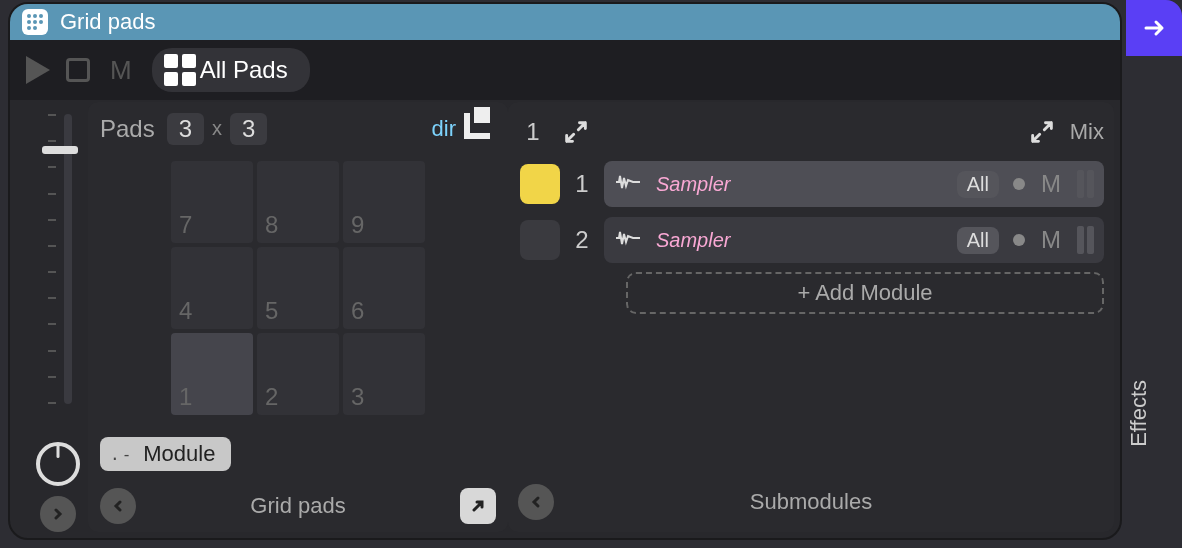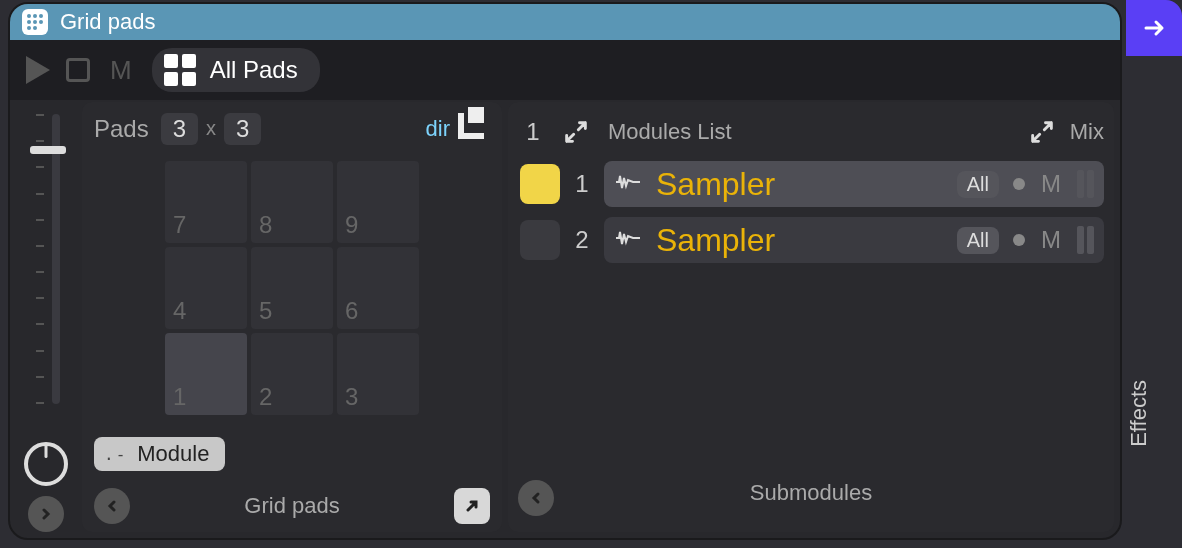--- a/index.html
+++ b/index.html
@@ -70,42 +70,42 @@
   .m-btn {
     font-size: 26px;
     color: #555;
     font-weight: 500;
     cursor: pointer;
     padding: 0 4px;
   }
   .pads-chip {
     display: flex;
     align-items: center;
-    gap: 14px;
+    gap: 4px;
     background: #333338;
     border-radius: 20px;
     padding: 6px 22px 6px 12px;
     cursor: pointer;
   }
   .pads-chip-icon {
     display: grid;
     grid-template-columns: 14px 14px;
     grid-template-rows: 14px 14px;
     gap: 4px;
   }
   .pads-chip-icon span { background: #fff; border-radius: 2px; }
   .pads-chip-label { color: #fff; font-size: 24px; font-weight: 500; }
 
   
   .content {
     flex: 1;
     display: flex;
-    gap: 6px;
     padding: 2px 6px 6px 6px;
     min-height: 0;
+    margin-left: 12px;
   }
   
   .slider-col {
     width: 60px;
     display: flex;
     flex-direction: column;
     align-items: center;
     padding-top: 8px;
     gap: 8px;
   }
@@ -319,21 +319,21 @@
     align-items: center;
     gap: 14px;
     background: #3a3a40;
     border-radius: 8px;
     padding: 6px 10px;
     height: 46px;
     cursor: pointer;
   }
   .mod-body.sel { background: #4e4e55; }
   .wave-icon { width: 28px; }
-  .mod-name { color: #eab308; font-size: 32px; }
+  .mod-name { color: #f9a8d4; font-size: 20px; font-style: italic; }
   .all-pill {
     background: #55555b;
     color: #ddd;
     font-size: 20px;
     padding: 2px 10px;
     border-radius: 8px;
   }
   .dot { width: 12px; height: 12px; background: #888; border-radius: 50%; }
   .mute-m { font-size: 24px; color: #888; width: 24px; text-align: center; }
   .bars {
@@ -348,21 +348,21 @@
     display: flex;
     align-items: center;
     justify-content: center;
     color: #aaa;
     font-size: 22px;
     cursor: pointer;
   }
   .right-footer {
     margin-top: auto;
     display: flex;
-    align-items: flex-start;
+    align-items: center;
     gap: 12px;
     height: 44px;
   }
 
   
   .edge-arrow {
     position: absolute;
     right: 0; top: 0;
     width: 56px; height: 56px;
     background: #5a3ff5;
@@ -516,21 +516,20 @@
     </div>
 
     <div class="right-panel">
       <div class="mods-header">
         <span class="col-num">1</span>
         <div class="expand-icon">
           <svg viewBox="0 0 24 24">
               <path d="M4 20 L10 14 M4 20 V15 M4 20 H9 M20 4 L14 10 M20 4 V9 M20 4 H15" stroke="#ddd" stroke-width="2.5" fill="none" stroke-linecap="round"></path>
             </svg>
         </div>
-        <span class="mods-header-title">Modules List</span>
         <span class="spacer"></span>
         <div class="expand-icon">
           <svg viewBox="0 0 24 24">
               <path d="M4 20 L10 14 M4 20 V15 M4 20 H9 M20 4 L14 10 M20 4 V9 M20 4 H15" stroke="#ddd" stroke-width="2.5" fill="none" stroke-linecap="round"></path>
             </svg>
         </div>
         <span>Mix</span>
       </div>
 
       <div class="mods-list">
@@ -570,20 +569,23 @@
             <span class="all-pill">All</span>
             <span class="dot"></span>
             <span class="mute-m">M</span>
             <div class="bars">
                 <span></span>
                 <span></span>
               </div>
           </div>
         </div>
 
+        <div class="add-module">
+          <span>+ Add Module</span>
+        </div>
       </div>
 
       <div class="right-footer">
         <div class="chevron-circle">
           <svg width="16" height="16" viewBox="0 0 16 16">
               <path d="M10 4 L6 8 L10 12" stroke="#222" stroke-width="3" fill="none" stroke-linecap="round"></path>
             </svg>
         </div>
         <span class="spacer"></span>
         <span class="panel-title">Submodules</span>

